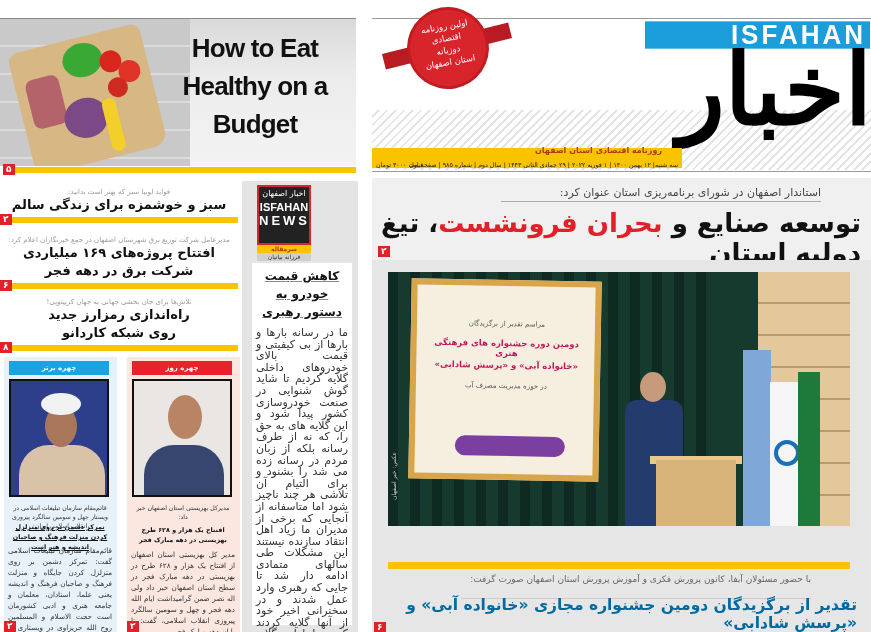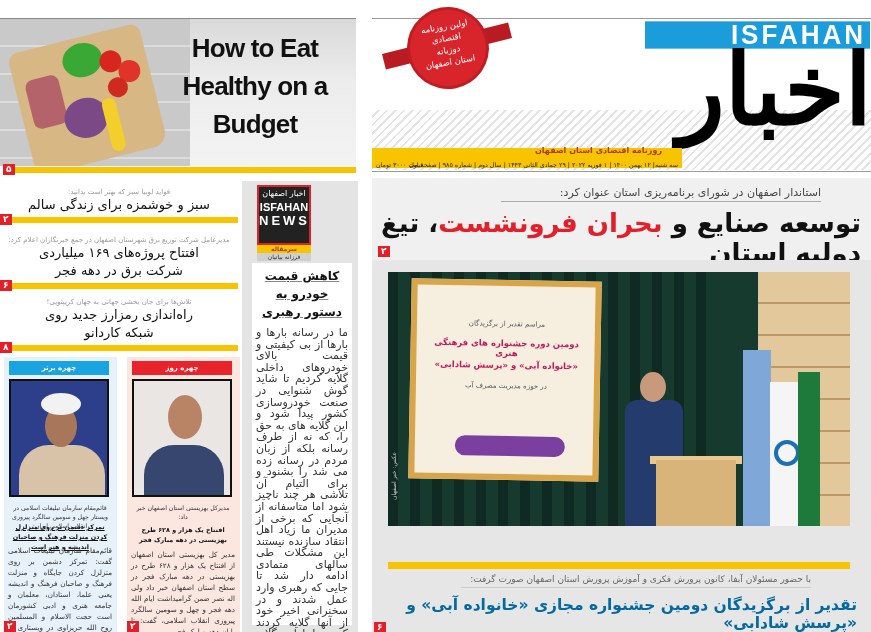--- a/index.html
+++ b/index.html
@@ -137,33 +137,33 @@
   #photo .flag2 { position:absolute; left: 382px; top: 110px; width: 34px; height: 165px; background:#f5f5f5; }
   #photo .flag2 .logo { position:absolute; left: 4px; top: 58px; width:26px; height:26px; border-radius:50%; border:4px solid #1b6fb5; }
   #photo .flag3 { position:absolute; left: 410px; top: 100px; width: 22px; height: 175px; background:#1e7a3a; }
   #photo .credit {
     position:absolute; left: 2px; top: 180px; font-size: 6px; color:#ccc;
     writing-mode: vertical-rl; transform: rotate(180deg);
   }
   #photo-frame .yellow-rule { position:absolute; left: 16px; top: 302px; width: 462px; height: 7px; }
   #photo-frame .kicker {
     position:absolute; right: 60px; top: 314px; width: 350px; text-align: right;
-    font-size: 9px; color: #666; border-bottom: 1px solid #ccc; padding-bottom: 3px;
+    font-size: 9px; color: #666; border-bottom: 1px solid #ccc; padding-bottom: 14px;
   }
   #photo-frame .headline {
     position:absolute; right: 14px; top: 336px; width: 470px; text-align: right;
     font-size: 15.5px; font-weight: bold; color: #0369a1; letter-spacing: -0.3px;
   }
   #photo-frame .tag { position:absolute; left: 2px; top: 362px; }
 
   
   #briefs { left: 0; top: 184px; width: 238px; height: 170px; }
   .brief { position: absolute; left: 0; width: 238px; }
   .brief .kicker { text-align: center; font-size: 7px; color: #999; }
-  .brief .title { text-align: center; font-size: 13px; font-weight: normal; color: #111; line-height: 18px; }
+  .brief .title { text-align: center; font-size: 13px; font-weight: bold; color: #111; line-height: 18px; }
   .brief .bar { position: relative; margin-top: 3px; height: 6px; background: #f8c400; }
   .brief .bar .page-tag { position: absolute; left: 0; top: -3px; }
 
   
   #editorial {
     left: 242px; top: 181px; width: 116px; height: 451px;
     background: #e4e4e4;
   }
   #ed-logo {
     position:absolute; left: 15px; top: 4px; width: 54px; height: 60px;

